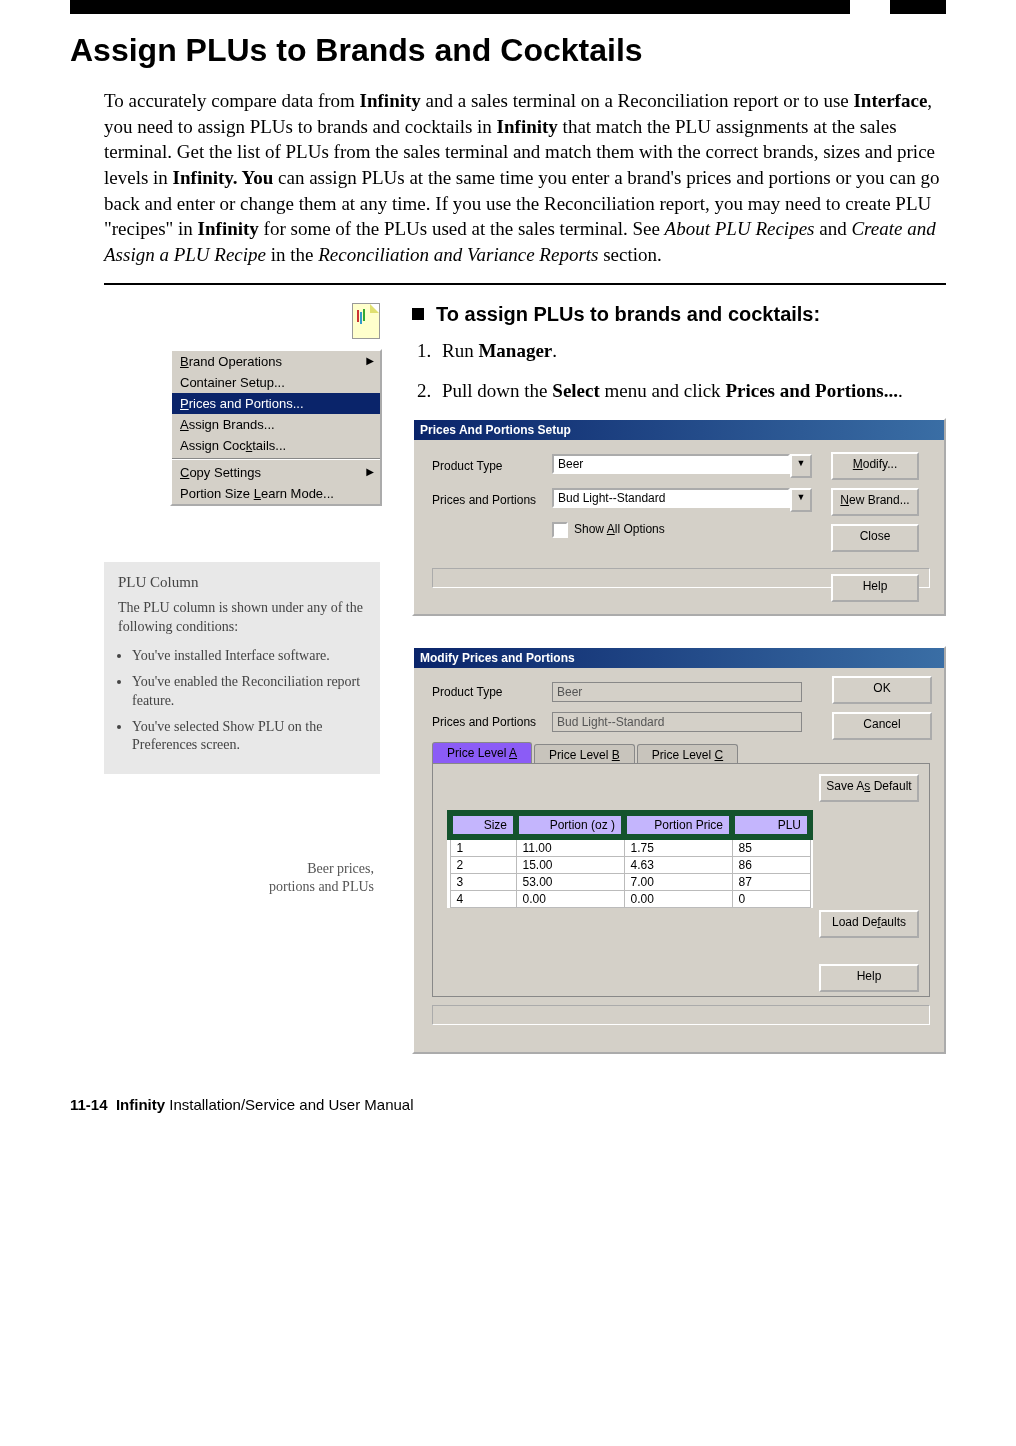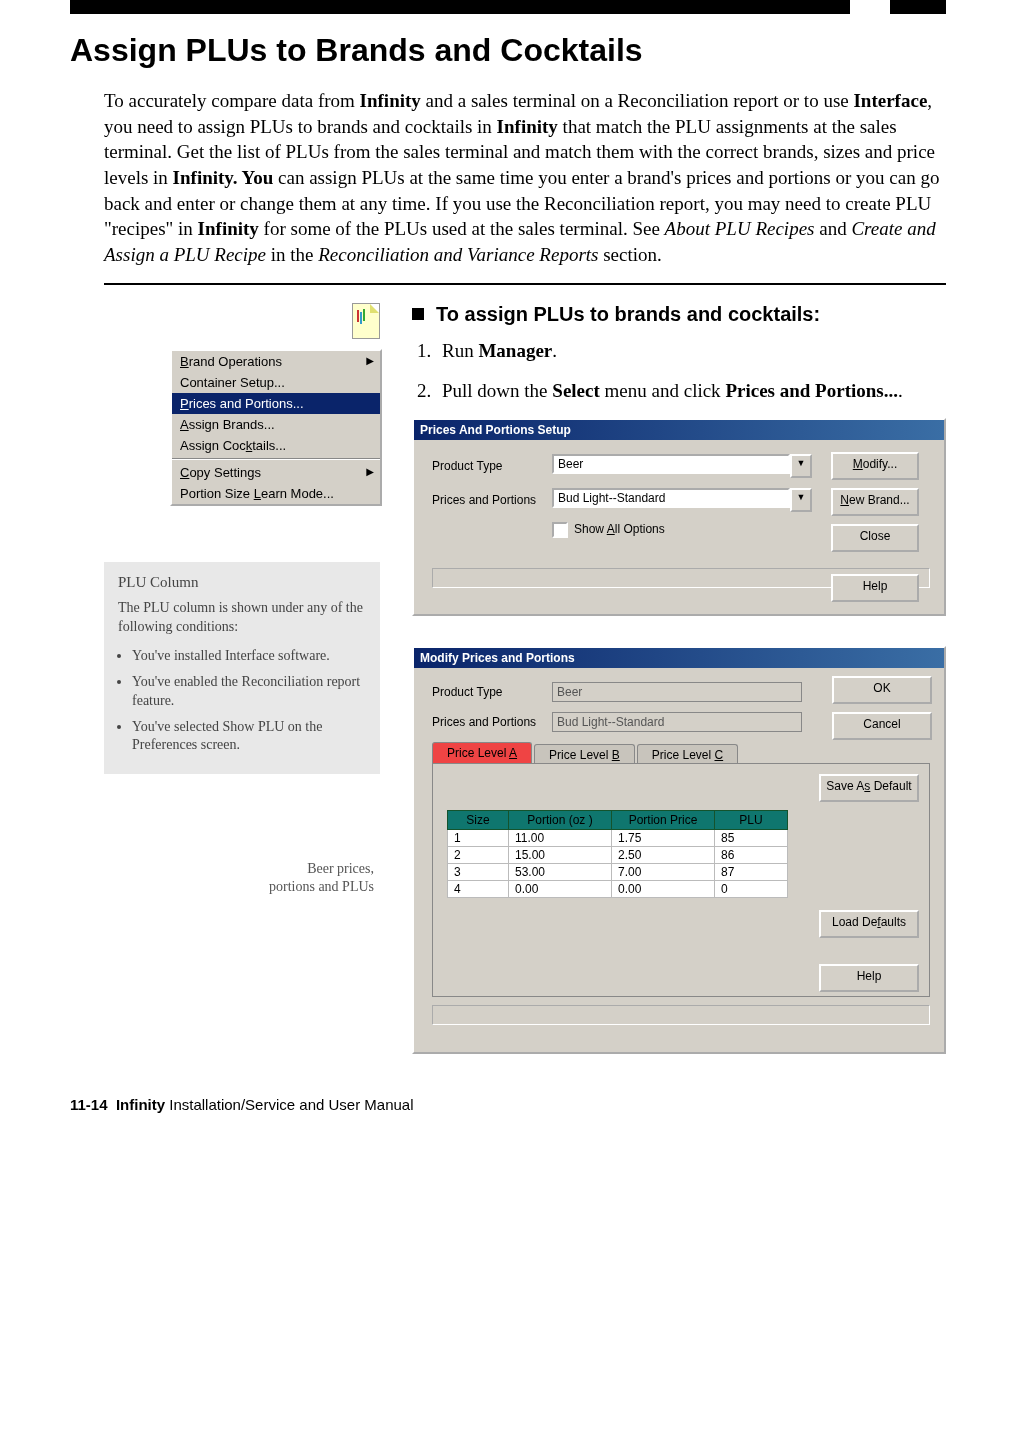--- a/index.html
+++ b/index.html
@@ -44,26 +44,26 @@
 .ddbtn{width:18px;height:20px;border:2px outset #fff;background:#d4d0c8;font-size:9px;line-height:14px;text-align:center}
 .ro{background:#d4d0c8!important;border:1px solid #888!important;color:#555}
 .btn{width:84px;height:24px;border:2px outset #fff;background:#d4d0c8;font-family:inherit;font-size:12px;text-align:center;line-height:20px;margin-bottom:8px}
 .btn u{text-decoration:underline}
 .btncol{position:absolute;right:21px;top:12px;width:92px}
 .btncol2{position:absolute;right:12px;top:8px;width:100px}
 .chk{display:flex;align-items:flex-start;margin-left:120px}
 .chk .box{width:12px;height:12px;border:2px inset #fff;background:#fff;margin-right:6px}
 .status{height:18px;border:1px inset #fff;margin-top:8px}
 .tabs{display:flex;margin-top:10px}
-.tab{border:1px solid #888;border-bottom:none;background:#ef4444;padding:3px 14px;font-size:12px;margin-right:2px;border-radius:3px 3px 0 0}
+.tab{border:1px solid #888;border-bottom:none;background:#8b5cf6;padding:3px 14px;font-size:12px;margin-right:2px;border-radius:3px 3px 0 0}
 .tab.inactive{background:#c8c4bc;position:relative;top:2px}
 .tab u{text-decoration:underline}
 .tabpanel{border:1px solid #888;background:#d4d0c8;padding:14px 14px 8px 14px;min-height:210px;position:relative}
 table.grid{border-collapse:collapse;background:#fff;font-size:12px;margin-top:6px}
-table.grid th{border:1px solid #14532d;background:#0f766e;font-weight:normal;text-align:center;padding:2px 6px;font-size:12px}
+table.grid th{border:6px solid #14532d;background:#c4b5fd;font-weight:normal;text-align:right;padding:2px 6px;font-size:12px}
 table.grid td{border:1px solid #bbb;padding:1px 6px}
 .footer{font-family:Arial,Helvetica,sans-serif;font-size:15px;margin-top:38px}
 .footer b{font-weight:bold}
 </style>
 </head>
 <body>
 
 <div class="page">
   <div class="topbar"><span class="gap"></span></div>
 
@@ -190,21 +190,21 @@
               </tr>
               <tr>
                     <td>1</td>
                     <td>11.00</td>
                     <td>1.75</td>
                     <td>85</td>
                   </tr>
               <tr>
                     <td>2</td>
                     <td>15.00</td>
-                    <td>2.50</td>
+                    <td>4.63</td>
                     <td>86</td>
                   </tr>
               <tr>
                     <td>3</td>
                     <td>53.00</td>
                     <td>7.00</td>
                     <td>87</td>
                   </tr>
               <tr>
                     <td>4</td>

